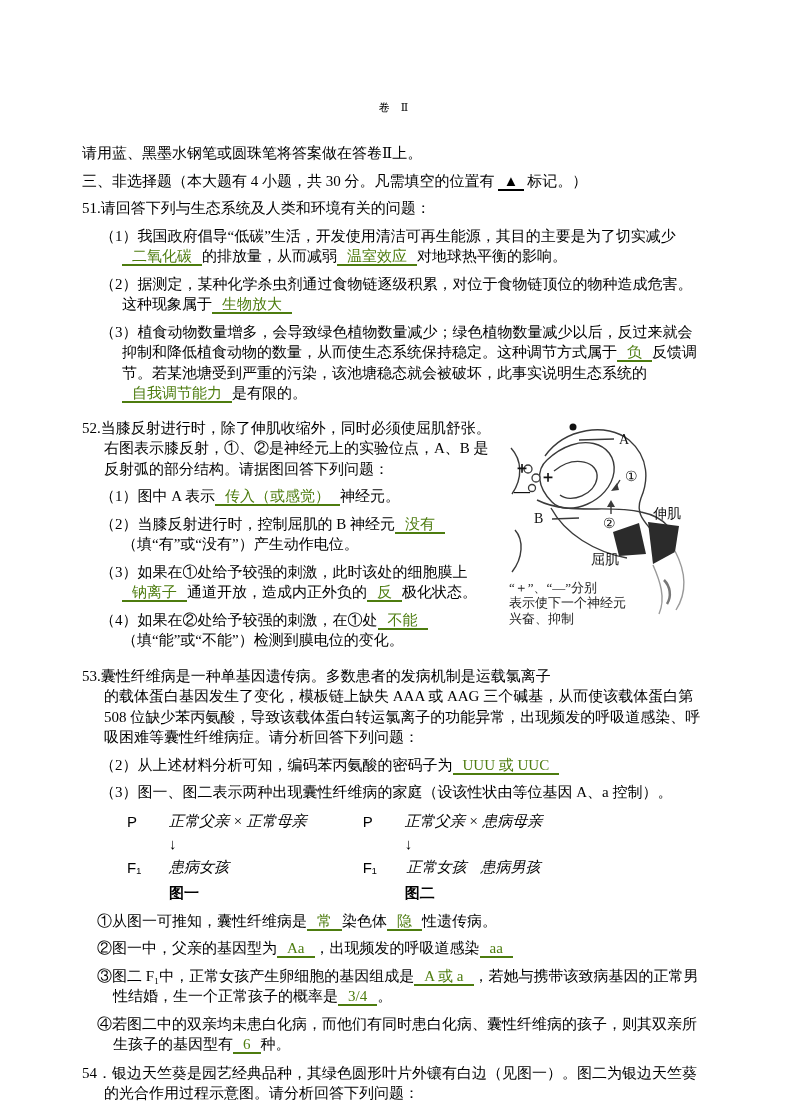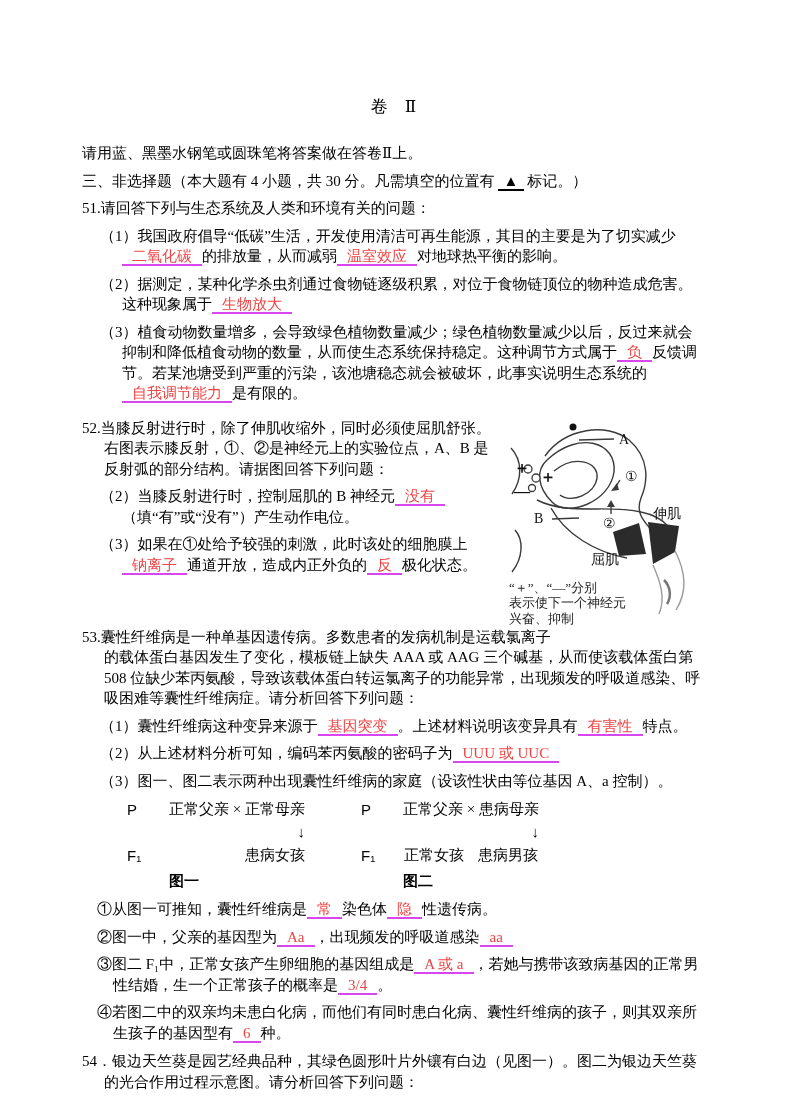--- a/index.html
+++ b/index.html
@@ -8,48 +8,48 @@
     width:790px; height:1119px;
     box-sizing:border-box;
     padding:96px 78px 0 75px;
     background:#fff;
     color:#000;
     font-family:"Liberation Serif","DejaVu Serif",serif;
     font-size:15px;
     line-height:20.5px;
     overflow:hidden;
   }
-  .title { text-align:center; font-size:17px; line-height:22px; margin-bottom:25px; }
+  .title { text-align:center; font-size:11px; line-height:22px; margin-bottom:25px; }
   p { margin:7px; }
   .q-stem  { padding-left:22px; text-indent:-22px; }
   .q-item  { margin-left:25px; padding-left:22px; text-indent:-22px; }
   .sub-item{ margin-left:22px; padding-left:16px; text-indent:-16px; }
   .ans {
-    color:#ef4444;
-    border-bottom:2px solid #d946ef;
+    color:#4d7c0f;
+    border-bottom:2px solid #4d7c0f;
     padding:0 10px;
     white-space:nowrap;
   }
   .blankmark { border-bottom:2px solid #000; padding:0 6px; margin:0 3px; }
   .q52-block { margin-top:14px; }
   .q53-block { margin-top:8px; }
   .q54-block { margin-top:8px; }
   .fig52 {
     float:right; width:205px; height:197px;
     position:relative; margin:2px 0 2px 6px;
   }
   .figcap {
     position:absolute; left:2px; top:160px; width:158px;
     font-size:13px; line-height:15.5px; color:#222;
   }
   .clear { clear:both; }
   .peds { display:flex; gap:56px; margin:8px 0 5px 52px; }
   .ped  { display:grid; grid-template-columns:42px max-content; row-gap:2px; line-height:21px; }
   .ped .gen { font-family:"Liberation Sans","DejaVu Sans",sans-serif; }
-  .ped .c   { text-align:right; }
+  .ped .c   { text-align:left;font-style:italic; }
   .ped .cap { grid-column:2; text-align:left; margin-top:3px; font-weight:bold; }
   .children2 { display:flex; gap:14px; justify-content:center; }
   svg text { font-family:"Liberation Serif","DejaVu Serif",serif; }
 </style>
 </head>
 <body>
 
 <div class="page">
 
   <div class="title">卷　Ⅱ</div>
@@ -107,28 +107,29 @@
         <g font-size="16" font-weight="bold" fill="#111">
           <text x="7" y="53">＋</text>
           <text x="33" y="62">＋</text>
           <text x="7" y="77">—</text>
         </g>
       </svg>
       <div class="figcap"><span>“＋”、“—”分别</span><br><span>表示使下一个神经元</span><br><span>兴奋、抑制</span></div>
     </div>
 
     <p class="q-stem">52.当膝反射进行时，除了伸肌收缩外，同时必须使屈肌舒张。右图表示膝反射，①、②是神经元上的实验位点，A、B 是反射弧的部分结构。请据图回答下列问题：</p>
+    <p class="q-item"><span>（1）图中 A 表示</span><span class="ans">传入（或感觉）</span><span>神经元。</span></p>
     <p class="q-item"><span>（2）当膝反射进行时，控制屈肌的 B 神经元</span><span class="ans">没有</span><span>（填“有”或“没有”）产生动作电位。</span></p>
     <p class="q-item"><span>（3）如果在①处给予较强的刺激，此时该处的细胞膜上</span><span class="ans">钠离子</span><span>通道开放，造成内正外负的</span><span class="ans">反</span><span>极化状态。</span></p>
+    <p class="q-item"><span>（4）如果在②处给予较强的刺激，在①处</span><span class="ans">不能</span><span>（填“能”或“不能”）检测到膜电位的变化。</span></p>
     <div class="clear"></div>
   </div>
 
   <div class="q53-block">
     <p class="q-stem"><span>53.囊性纤维病是一种单基因遗传病。多数患者的发病机制是运载氯离子</span><br><span>的载体蛋白基因发生了变化，模板链上缺失 AAA 或 AAG 三个碱基，从而使该载体蛋白第 508 位缺少苯丙氨酸，导致该载体蛋白转运氯离子的功能异常，出现频发的呼吸道感染、呼吸困难等囊性纤维病症。请分析回答下列问题：</span></p>
-    <p class="q-item"><span>（1）囊性纤维病这种变异来源于</span><span class="ans">基因突变</span><span>。上述材料说明该变异具有</span><span class="ans">有害性</span><span>特点。</span></p>
     <p class="q-item"><span>（2）从上述材料分析可知，编码苯丙氨酸的密码子为</span><span class="ans">UUU 或 UUC</span></p>
     <p class="q-item"><span>（3）图一、图二表示两种出现囊性纤维病的家庭（设该性状由等位基因 A、a 控制）。</span></p>
 
     <div class="peds">
       <div class="ped">
         <span class="gen">P</span>
           <span class="c">正常父亲 × 正常母亲</span>
         <span class="gen"></span>
           <span class="c">↓</span>
         <span class="gen">F₁</span>

